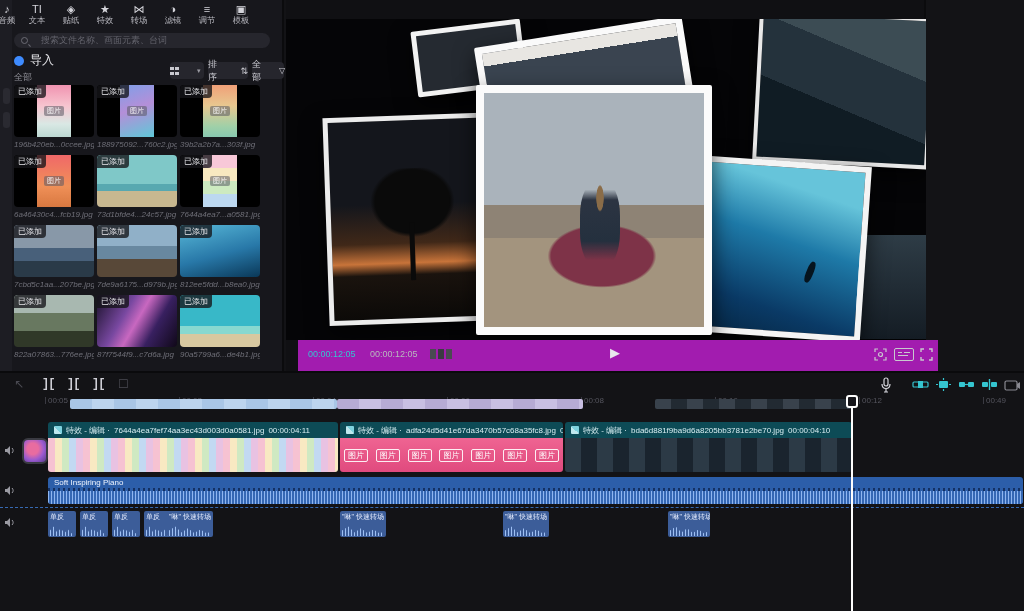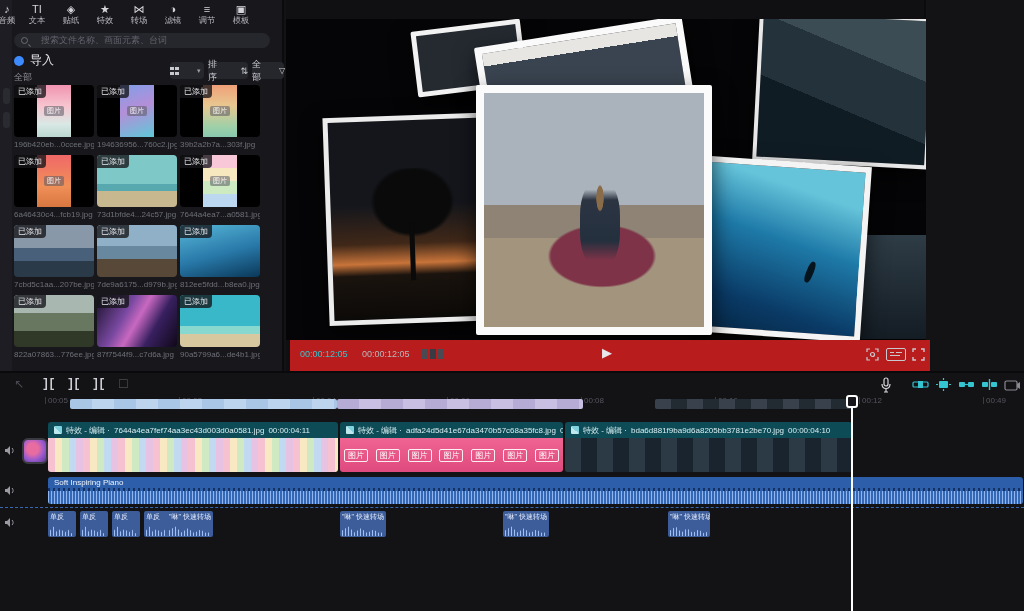--- a/index.html
+++ b/index.html
@@ -36,21 +36,21 @@
   .chev { font-size:7px; color:#9a9aa2; }
   .sort-glyph { font-size:9px; color:#c9c9d0; }
   .funnel-glyph { font-size:8px; color:#c9c9d0; }
   .section-label { position:absolute; left:14px; top:71px; font-size:9px; color:#8d8d95; }
   .media-grid { position:absolute; left:14px; top:85px; width:256px; height:275px; }
   .cell { position:absolute; width:80px; cursor:pointer; }
   .thumb { position:relative; width:80px; height:52px; border-radius:4px; background:#000; overflow:hidden; }
   .vstrip { position:absolute; left:50%; top:0; width:34px; height:52px; transform:translateX(-50%); }
   .added { position:absolute; left:0; top:0; font-size:8px; color:#e6e6ea; background:rgba(20,20,24,.78); padding:1px 4px; border-radius:4px 0 4px 0; }
   .pic-pill { position:absolute; left:50%; top:50%; transform:translate(-50%,-50%); font-size:7px; color:#fff; background:rgba(90,90,100,.55); border-radius:2px; padding:0 3px; }
-  .fname { margin-top:3px; font-size:8px; color:#6f6f78; white-space:nowrap; overflow:hidden; }
+  .fname { margin-top:3px; font-size:8px; color:#6f6f78; white-space:nowrap; overflow:hidden;font-style:italic; }
   
   .a1 { background:linear-gradient(180deg,#f093b0,#f7c4cf 40%,#d9e8e4 75%,#bcd8d2); }
   .a2 { background:linear-gradient(160deg,#7f9fe8,#b48fd8 45%,#5fc8d8); }
   .a3 { background:linear-gradient(180deg,#f0a078,#e8c890 40%,#9fd0a8 80%,#88c8b0); }
   .a4 { background:linear-gradient(180deg,#f06868,#f09058 60%,#d87840); }
   .a6 { background:linear-gradient(180deg,#f8c8d8 0 25%,#f8e8c0 25% 50%,#cdeac0 50% 75%,#bcd8f0 75%); }
   .f5 { background:linear-gradient(180deg,#7fc8c8 0 55%,#58a8b0 55% 70%,#c8b890 70%); }
   .f7 { background:linear-gradient(180deg,#8898a8 0 45%,#48607a 45% 70%,#2a3a48 70%); }
   .f8 { background:linear-gradient(180deg,#90b0c8 0 40%,#6888a0 40% 65%,#584838 65%); }
   .f9 { background:linear-gradient(165deg,#58b8d8,#2878a8 55%,#0a3858); }
@@ -69,21 +69,21 @@
   .ph-mountain { left:470px; top:-6px; width:176px; height:152px; background:linear-gradient(200deg,#3c4c54 0 30%,#24323c 30% 60%,#101c24 60%); border:4px solid #e8e8e8; transform:rotate(3deg); }
   .ph-tree { left:40px; top:96px; width:180px; height:208px; background:linear-gradient(180deg,#14161c 0 42%,#402818 62%,#c8743a 72%,#1a130e 78%,#0c0a08); border:5px solid #ececec; transform:rotate(-2deg); }
   .tree-canopy { position:absolute; left:34px; top:48px; width:96px; height:74px; background:radial-gradient(ellipse at 50% 45%, #0a0a0a 0 55%, transparent 62%); }
   .tree-trunk { position:absolute; left:78px; top:102px; width:5px; height:58px; background:#0a0a0a; }
   .ph-main { left:190px; top:66px; width:236px; height:250px; background:linear-gradient(180deg,#aab3bb 0 48%,#8e8375 48% 62%,#a3947e 62%); border:8px solid #fbfbfb; border-radius:2px; }
   .blanket { position:absolute; left:58px; top:128px; width:120px; height:70px; background:radial-gradient(ellipse at center,#7e3348 0 60%,transparent 64%); }
   .person { position:absolute; left:96px; top:88px; width:40px; height:86px; background:radial-gradient(ellipse at 50% 20%, #8a6c48 0 12%, transparent 14%), linear-gradient(180deg,transparent 10%, #2c3442 22%, #24303e 70%, transparent 92%); border-radius:40%; }
   .ph-under { left:408px; top:142px; width:172px; height:176px; transform:rotate(4deg); background:linear-gradient(195deg,#66c4da 0 18%,#1e7aa8 45%,#0a3a66 80%,#062846); border:6px solid #f4f4f4; }
   .diver { position:absolute; left:108px; top:92px; width:7px; height:22px; background:#06141e; border-radius:40%; transform:rotate(18deg); }
   .ph-corner { left:570px; top:216px; width:74px; height:104px; background:linear-gradient(180deg,#2e3c46,#141c24); border-left:4px solid #e6e6e6; }
-  .player-bar { position:absolute; left:4px; top:340px; width:640px; height:31px; background:#b91c1c; }
+  .player-bar { position:absolute; left:12px; top:340px; width:640px; height:31px; background:#a21caf; }
   .tc { position:absolute; top:9px; font-size:9px; }
   .tc-current { left:10px; color:#35c5d0; }
   .tc-total { left:72px; color:#b8b8be; }
   .frames-icon { position:absolute; left:132px; top:9px; width:22px; height:10px; background:
       linear-gradient(#4a4a52 0 0) 0 0/6px 10px no-repeat,
       linear-gradient(#3a3a42 0 0) 8px 0/6px 10px no-repeat,
       linear-gradient(#4a4a52 0 0) 16px 0/6px 10px no-repeat; }
   .play-btn { position:absolute; left:312px; top:5px; font-size:13px; color:#e8e8ec; cursor:pointer; }
   .fit-icon { position:absolute; left:576px; top:8px; width:13px; height:13px; color:#c8c8ce; cursor:pointer; }
   .fit-icon svg, .fs-icon svg, .mic svg, .cyicon svg, .spk svg { display:block; }
@@ -216,21 +216,21 @@
           <span class="pic-pill">图片</span>
           </div>
         <div class="fname">196b420eb...0ccee.jpg</div>
       </div>
       <div class="cell" style="left:83px;top:0">
         <div class="thumb">
             <span class="vstrip a2"></span>
           <span class="added">已添加</span>
           <span class="pic-pill">图片</span>
           </div>
-        <div class="fname">194636956...760c2.jpg</div>
+        <div class="fname">188975092...760c2.jpg</div>
       </div>
       <div class="cell" style="left:166px;top:0">
         <div class="thumb">
             <span class="vstrip a3"></span>
           <span class="added">已添加</span>
           <span class="pic-pill">图片</span>
           </div>
         <div class="fname">39b2a2b7a...303f.jpg</div>
       </div>
 

